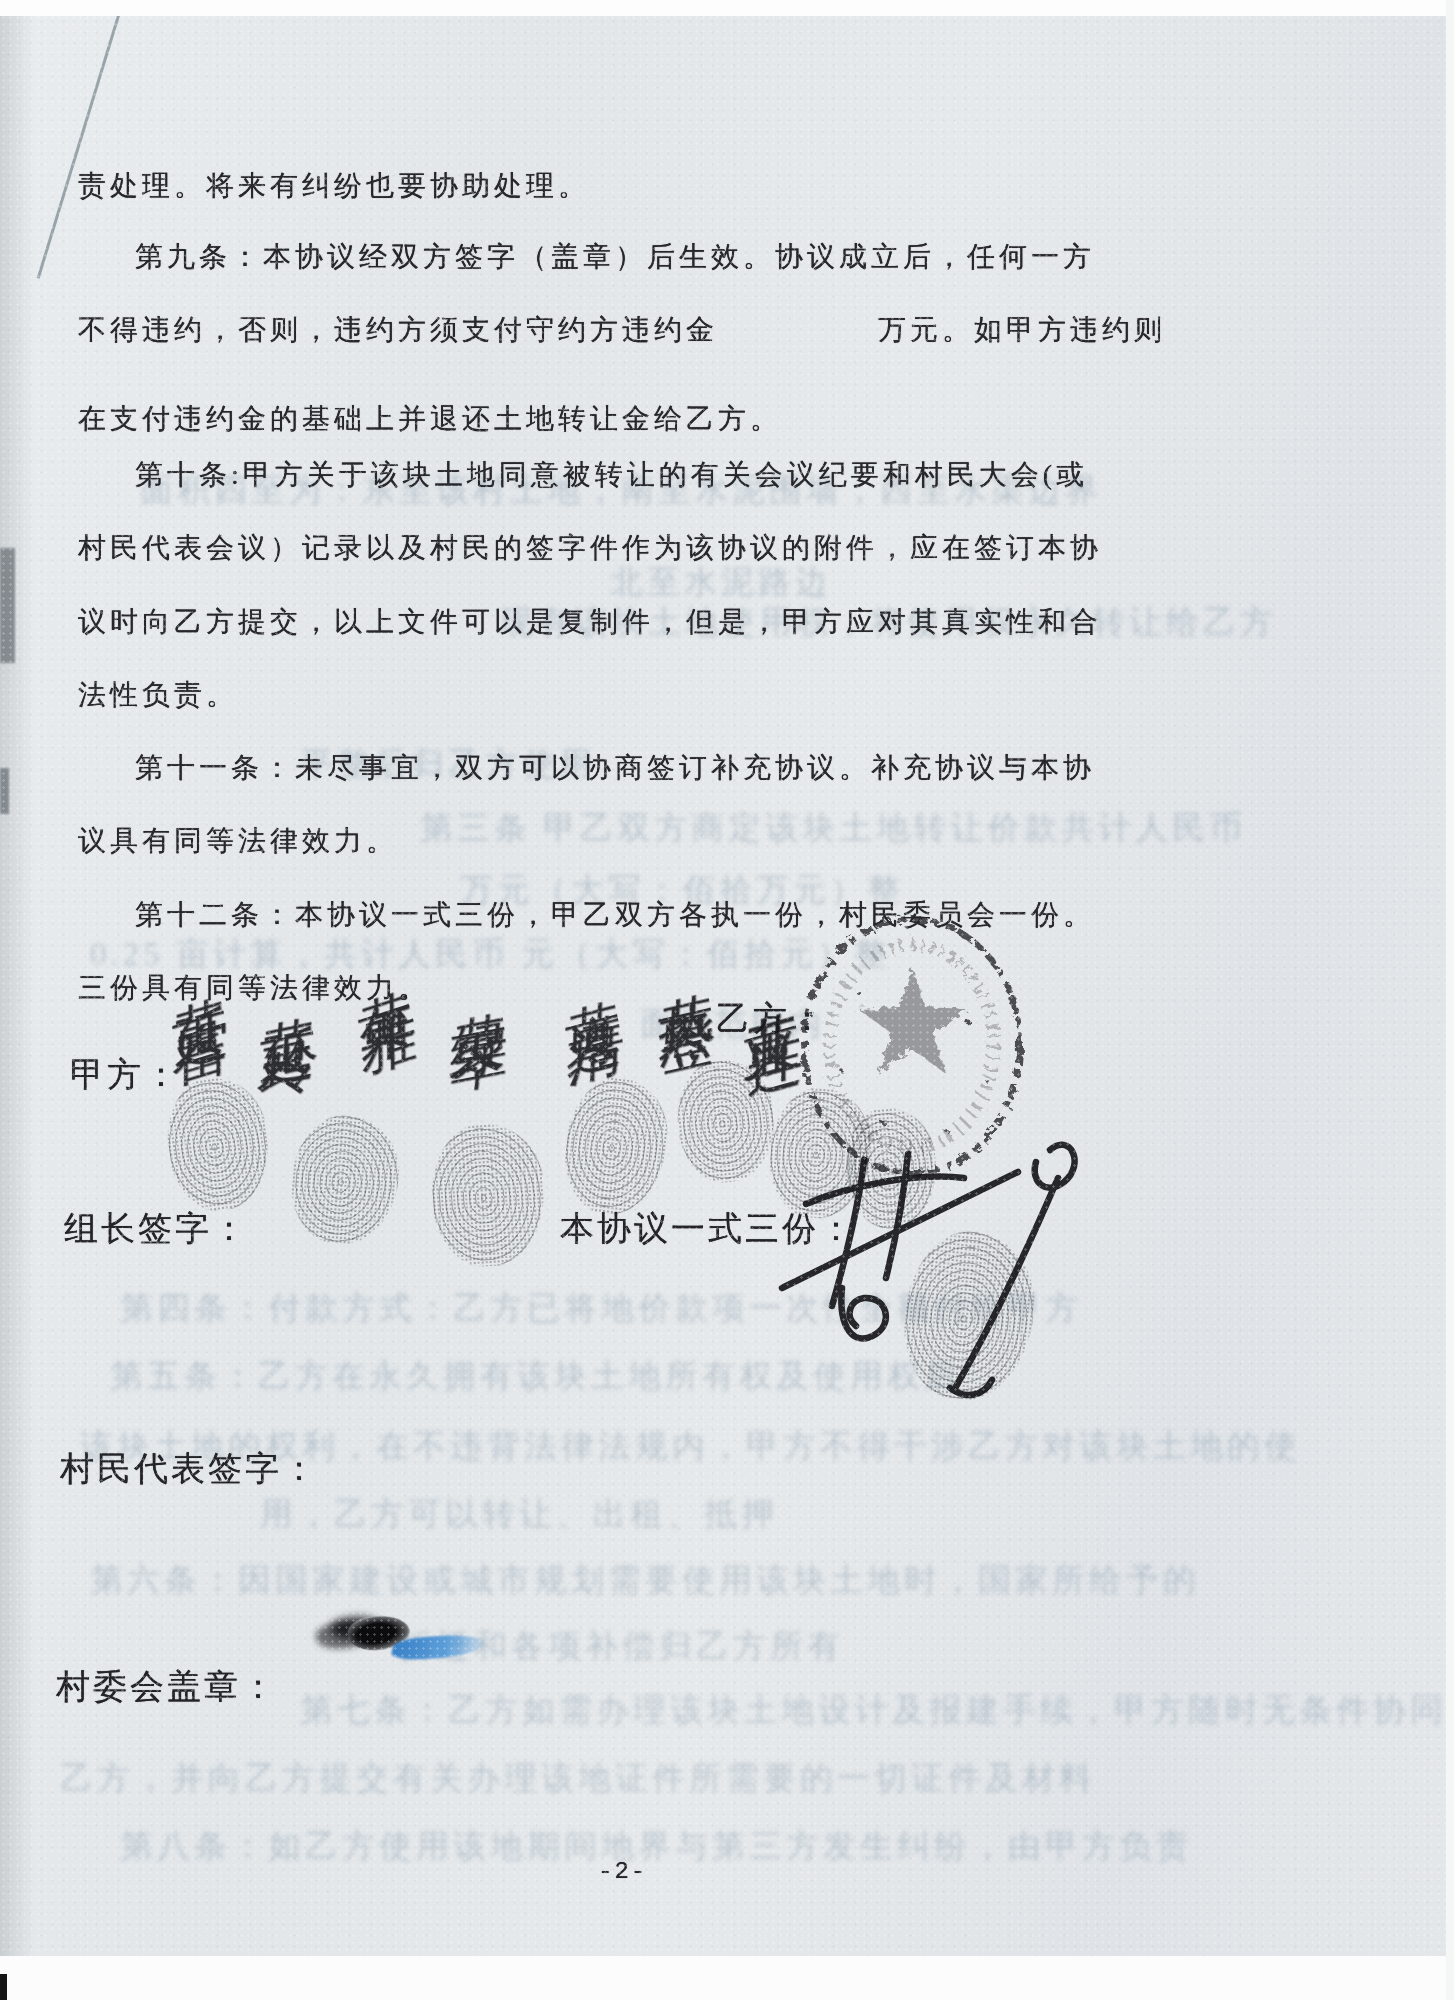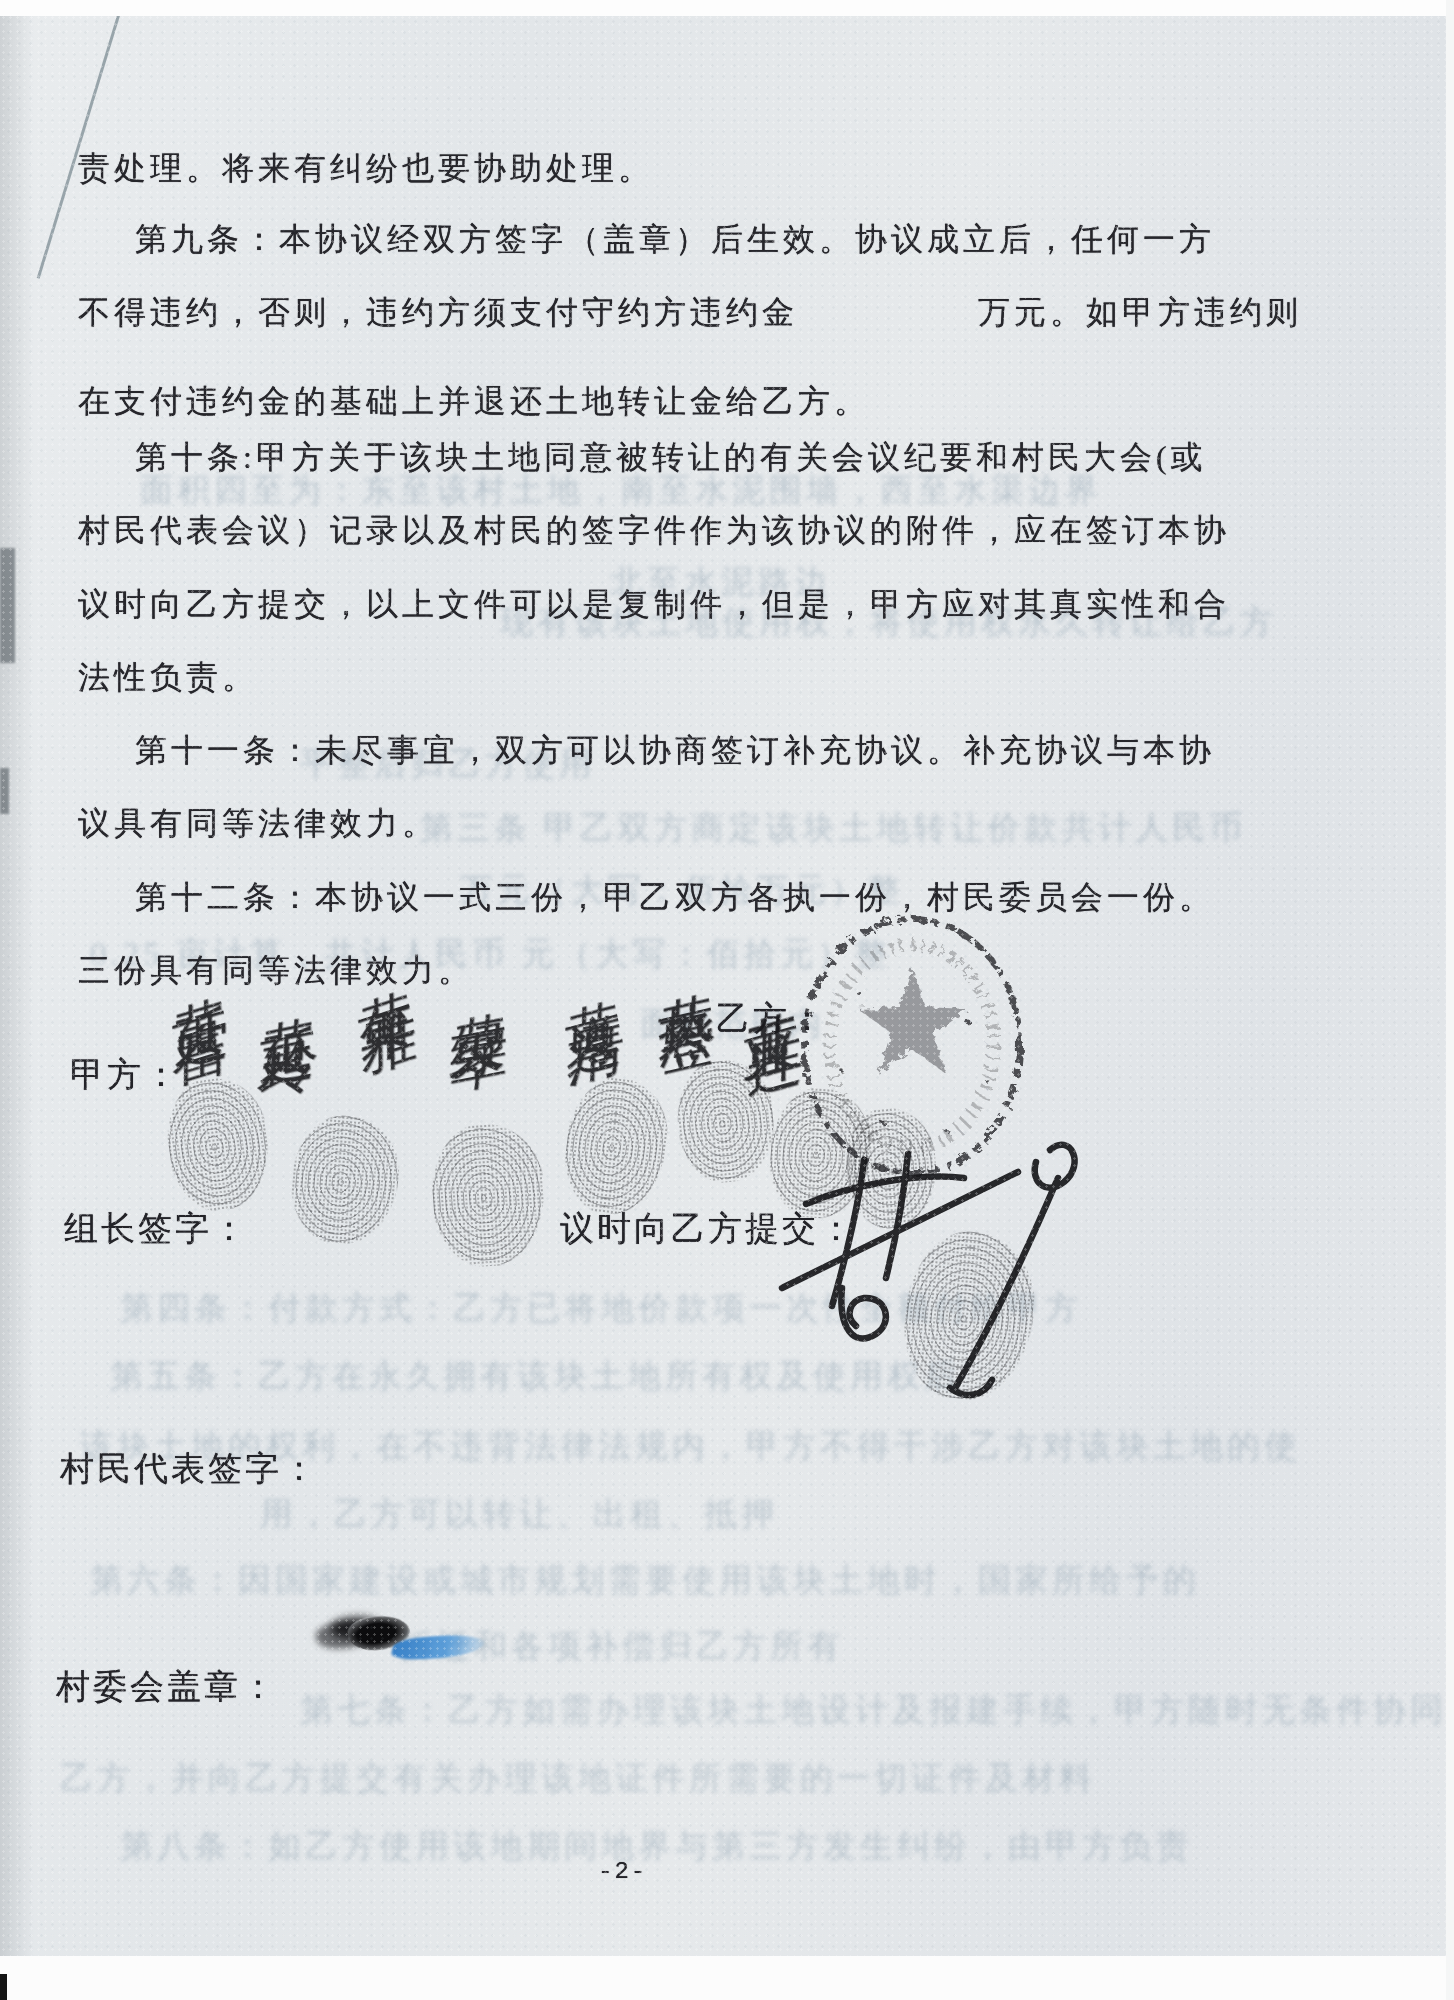--- a/index.html
+++ b/index.html
@@ -14,22 +14,23 @@
     position:absolute;inset:0;z-index:9;pointer-events:none;opacity:.55;
     background-image:
       radial-gradient(rgba(255,255,255,.45) 1px, transparent 1.2px),
       radial-gradient(rgba(130,145,158,.16) 1px, transparent 1.5px);
     background-size:7px 7px, 11px 11px;
     background-position:0 0, 3px 5px;
   }
   .strip{position:absolute;z-index:10;}
   .line{
     position:absolute;z-index:3;white-space:nowrap;
-    font-size:32px;letter-spacing:4px;color:#26262b;
+    font-size:28px;letter-spacing:4px;color:#26262b;
     text-shadow:0 0 .7px rgba(25,25,30,.85);
+    margin-top:20px;
   }
   .label{
     position:absolute;z-index:3;white-space:nowrap;
     font-size:34px;letter-spacing:3px;color:#232328;
     text-shadow:0 0 .7px rgba(25,25,30,.85);
   }
   .bleed{
     position:absolute;z-index:1;white-space:nowrap;
     font-size:33px;letter-spacing:4px;color:#8fa3b2;
     filter:blur(2.3px);opacity:.5;
@@ -118,21 +119,21 @@
       <div class="bleed" style="top: 1558px; left: 90px;">第六条：因国家建设或城市规划需要使用该块土地时，国家所给予的</div>
       <div class="bleed" style="top: 1624px; left: 400px;">拆迁和各项补偿归乙方所有</div>
       <div class="bleed" style="top: 1688px; left: 300px;">第七条：乙方如需办理该块土地设计及报建手续，甲方随时无条件协同</div>
       <div class="bleed" style="top: 1756px; left: 60px;">乙方，并向乙方提交有关办理该地证件所需要的一切证件及材料</div>
       <div class="bleed" style="top: 1824px; left: 120px;">第八条：如乙方使用该地期间地界与第三方发生纠纷，由甲方负责</div>
     </div>
 
   <div class="label" style="left:70px;top:1022px;margin-top:30px;">甲方：</div>
   <div class="label" style="left:716px;top:996px;">乙方：</div>
   <div class="label" style="left:64px;top:1206px;">组长签字：</div>
-  <div class="label" style="left:560px;top:1206px;">议时向乙方提交：</div>
+  <div class="label" style="left:560px;top:1206px;">本协议一式三份：</div>
   <div class="label" style="left:60px;top:1446px;">村民代表签字：</div>
   <div class="label" style="left:56px;top:1664px;">村委会盖章：</div>
 
   <div id="sigs">
       <div class="sig-col" style="left: 150px; top: 958px; transform: rotate(-14deg) skewY(-3deg);">黄延富</div>
       <div class="sig-col" style="left: 243px; top: 975px; transform: rotate(-9deg) skewY(-3deg);">黄延玲</div>
       <div class="sig-col" style="left: 335px; top: 952px; transform: rotate(-15deg) skewY(-3deg);">黄年雅</div>
       <div class="sig-col" style="left: 435px; top: 970px; transform: rotate(-8deg) skewY(-3deg);">黄绿翠</div>
       <div class="sig-col" style="left: 545px; top: 960px; transform: rotate(-12deg) skewY(-3deg);">黄遵清</div>
       <div class="sig-col" style="left: 640px; top: 952px; transform: rotate(-10deg) skewY(-3deg);">黄热登</div>

